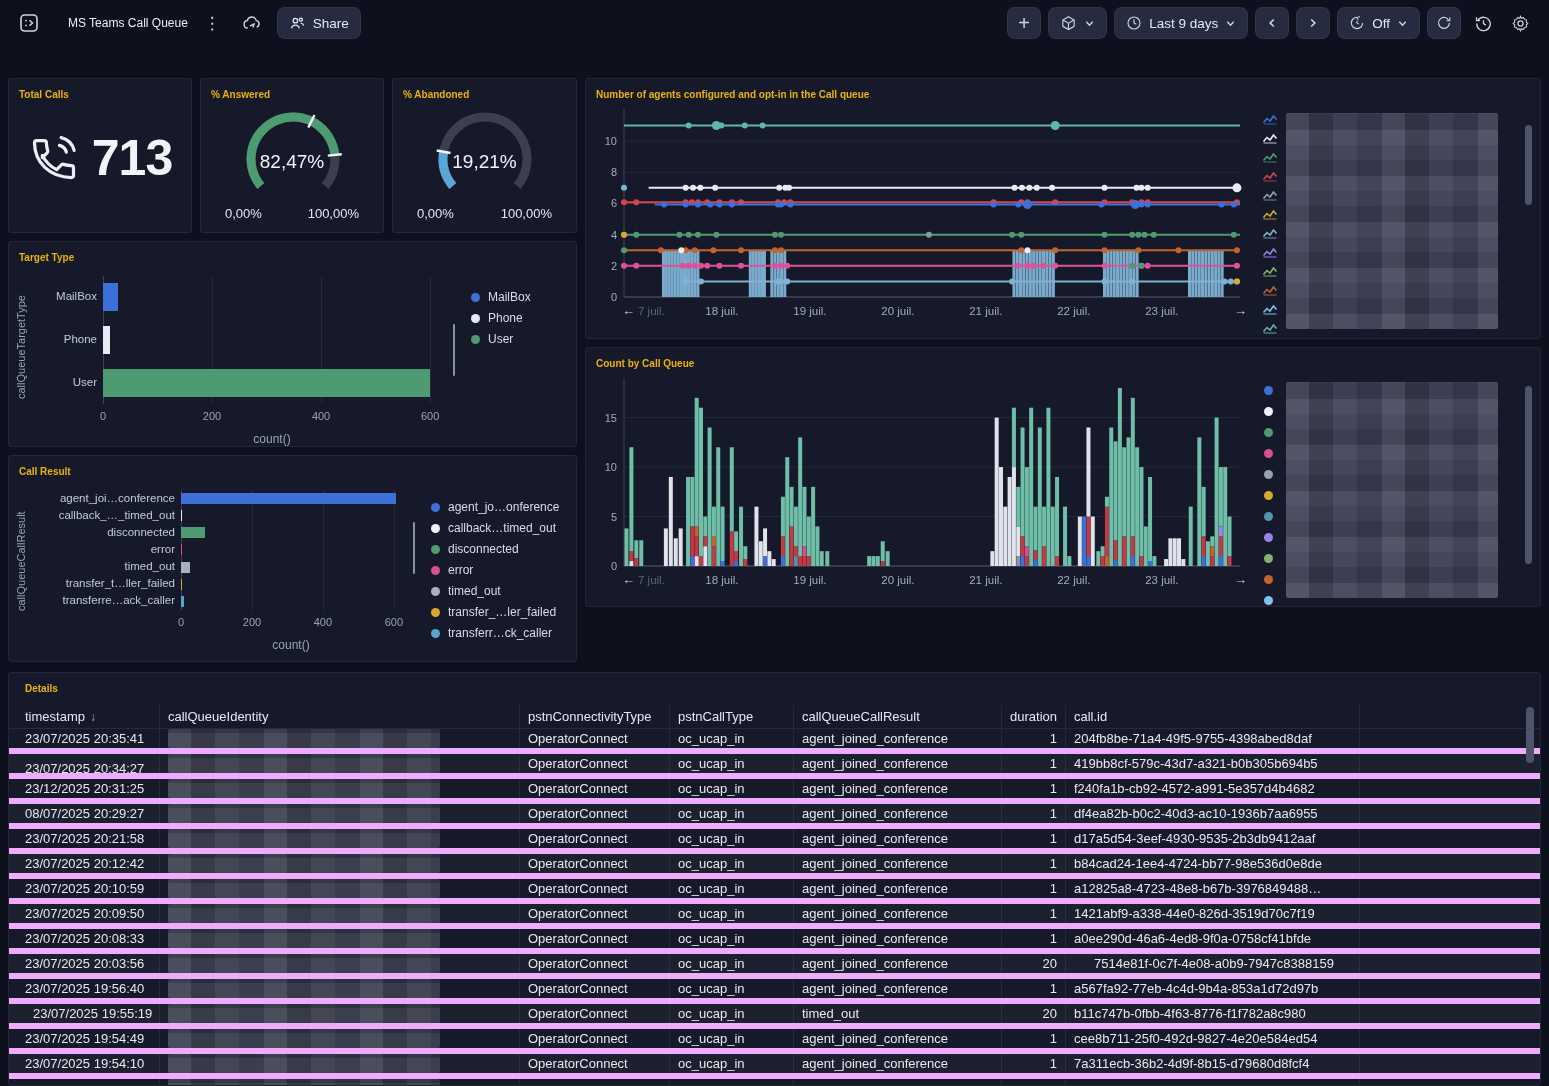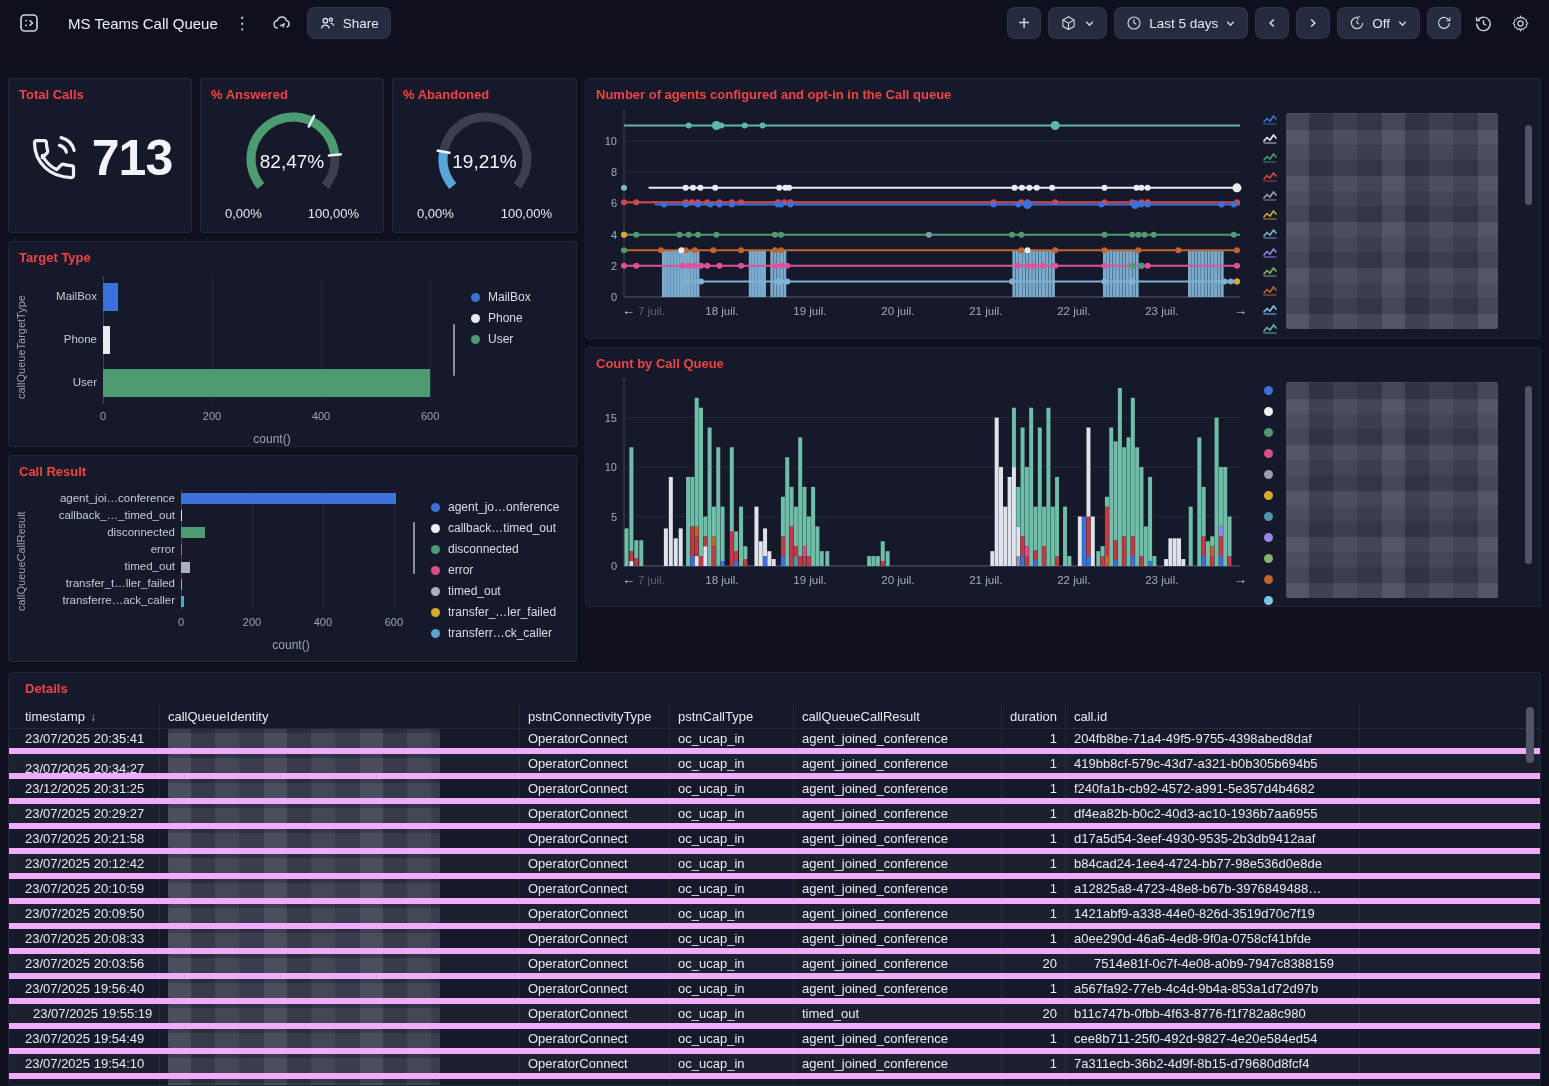--- a/index.html
+++ b/index.html
@@ -5,35 +5,35 @@
   * { box-sizing: border-box; }
   html,body { margin:0; padding:0; }
   body {
     width:1549px; height:1086px; overflow:hidden; position:relative;
     background:#0e101d; color:#e4e8f0;
     font-family:"Liberation Sans", sans-serif; font-size:13px;
   }
   
   .topnav { position:absolute; top:0; left:0; width:100%; height:46px;
     display:flex; align-items:center; padding:0 14px; gap:10px; }
-  .nav-title { font-size:15px; font-weight:500; color:#eceff5; margin-left:14px; }
+  .nav-title { font-size:12px; font-weight:500; color:#eceff5; margin-left:14px; }
   .kebab { color:#aeb6c6; font-size:16px; padding:0 6px; cursor:pointer; }
   .icon-btn { display:flex; align-items:center; justify-content:center;
     width:30px; height:30px; color:#cdd3e0; cursor:pointer; }
   .btn { display:flex; align-items:center; gap:7px; height:32px; padding:0 11px;
     background:#272b3f; border:1px solid rgba(255,255,255,.05); border-radius:8px;
     color:#e4e8f0; font-size:13.5px; cursor:pointer; white-space:nowrap; }
   .btn.square { width:34px; padding:0; justify-content:center; }
   .nav-right { margin-left:auto; display:flex; align-items:center; gap:7px; }
   .glyph { font-size:17px; color:#cdd3e0; line-height:1; }
   svg.ic { display:block; }
   
   .panel { position:absolute; background:#161929; border:1px solid #23263b;
     border-radius:3px; padding:8px 10px; overflow:hidden; }
-  .panel-title { font-size:13px; font-weight:600; color:#ef4444; line-height:16px; }
+  .panel-title { font-size:10px; font-weight:600; color:#eab308; line-height:16px; }
   
   #p-total  { left:8px;   top:78px; width:184px; height:155px; }
   #p-answered { left:200px; top:78px; width:184px; height:155px; }
   #p-abandoned{ left:392px; top:78px; width:185px; height:155px; }
   .stat-body { display:flex; align-items:center; justify-content:center; gap:12px; height:110px; }
   .stat-value { font-size:50px; font-weight:600; color:#f2f4f9; letter-spacing:-1px; }
   .gauge-wrap { position:relative; height:118px; }
   .gauge-value { position:absolute; left:0; right:0; top:48px; text-align:center;
     font-size:19px; color:#f2f4f9; }
   .gauge-minmax { position:absolute; left:14px; right:14px; bottom:0;
@@ -130,21 +130,21 @@
       </svg>
       <svg class="ic" width="11" height="11" viewBox="0 0 12 12" fill="none" stroke="#cdd3e0" stroke-width="1.6">
           <path d="M2.5 4.2L6 7.8l3.5-3.6"></path>
         </svg>
     </button>
     <button class="btn">
       <svg class="ic" width="16" height="16" viewBox="0 0 24 24" fill="none" stroke="#cdd3e0" stroke-width="1.7">
         <circle cx="12" cy="12" r="9"></circle>
           <path d="M12 6.5V12l3.5 2"></path>
       </svg>
-      <span>Last 5 days</span>
+      <span>Last 9 days</span>
       <svg class="ic" width="11" height="11" viewBox="0 0 12 12" fill="none" stroke="#cdd3e0" stroke-width="1.6">
           <path d="M2.5 4.2L6 7.8l3.5-3.6"></path>
         </svg>
     </button>
     <button class="btn square">
       <svg class="ic" width="12" height="12" viewBox="0 0 12 12" fill="none" stroke="#cdd3e0" stroke-width="1.7">
           <path d="M7.8 2.5L4.2 6l3.6 3.5"></path>
         </svg>
     </button>
     <button class="btn square">
@@ -918,21 +918,21 @@
             <div class="cell-mosaic mosaic"></div>
           </div>
           <div class="tcell" style="width: 150px;">OperatorConnect</div>
           <div class="tcell" style="width: 124px;">oc_ucap_in</div>
           <div class="tcell" style="width: 208px;">agent_joined_conference</div>
           <div class="tcell num" style="width: 64px;">1</div>
           <div class="tcell" style="width: 294px;">f240fa1b-cb92-4572-a991-5e357d4b4682</div>
           <div class="tcell" style="flex: 1 1 0%;"></div>
         </div>
         <div class="trow">
-          <div class="tcell" style="width: 150px;">23/07/2025 20:29:27</div>
+          <div class="tcell" style="width: 150px;">08/07/2025 20:29:27</div>
           <div class="tcell" style="width: 360px;">
             <div class="cell-mosaic mosaic"></div>
           </div>
           <div class="tcell" style="width: 150px;">OperatorConnect</div>
           <div class="tcell" style="width: 124px;">oc_ucap_in</div>
           <div class="tcell" style="width: 208px;">agent_joined_conference</div>
           <div class="tcell num" style="width: 64px;">1</div>
           <div class="tcell" style="width: 294px;">df4ea82b-b0c2-40d3-ac10-1936b7aa6955</div>
           <div class="tcell" style="flex: 1 1 0%;"></div>
         </div>

